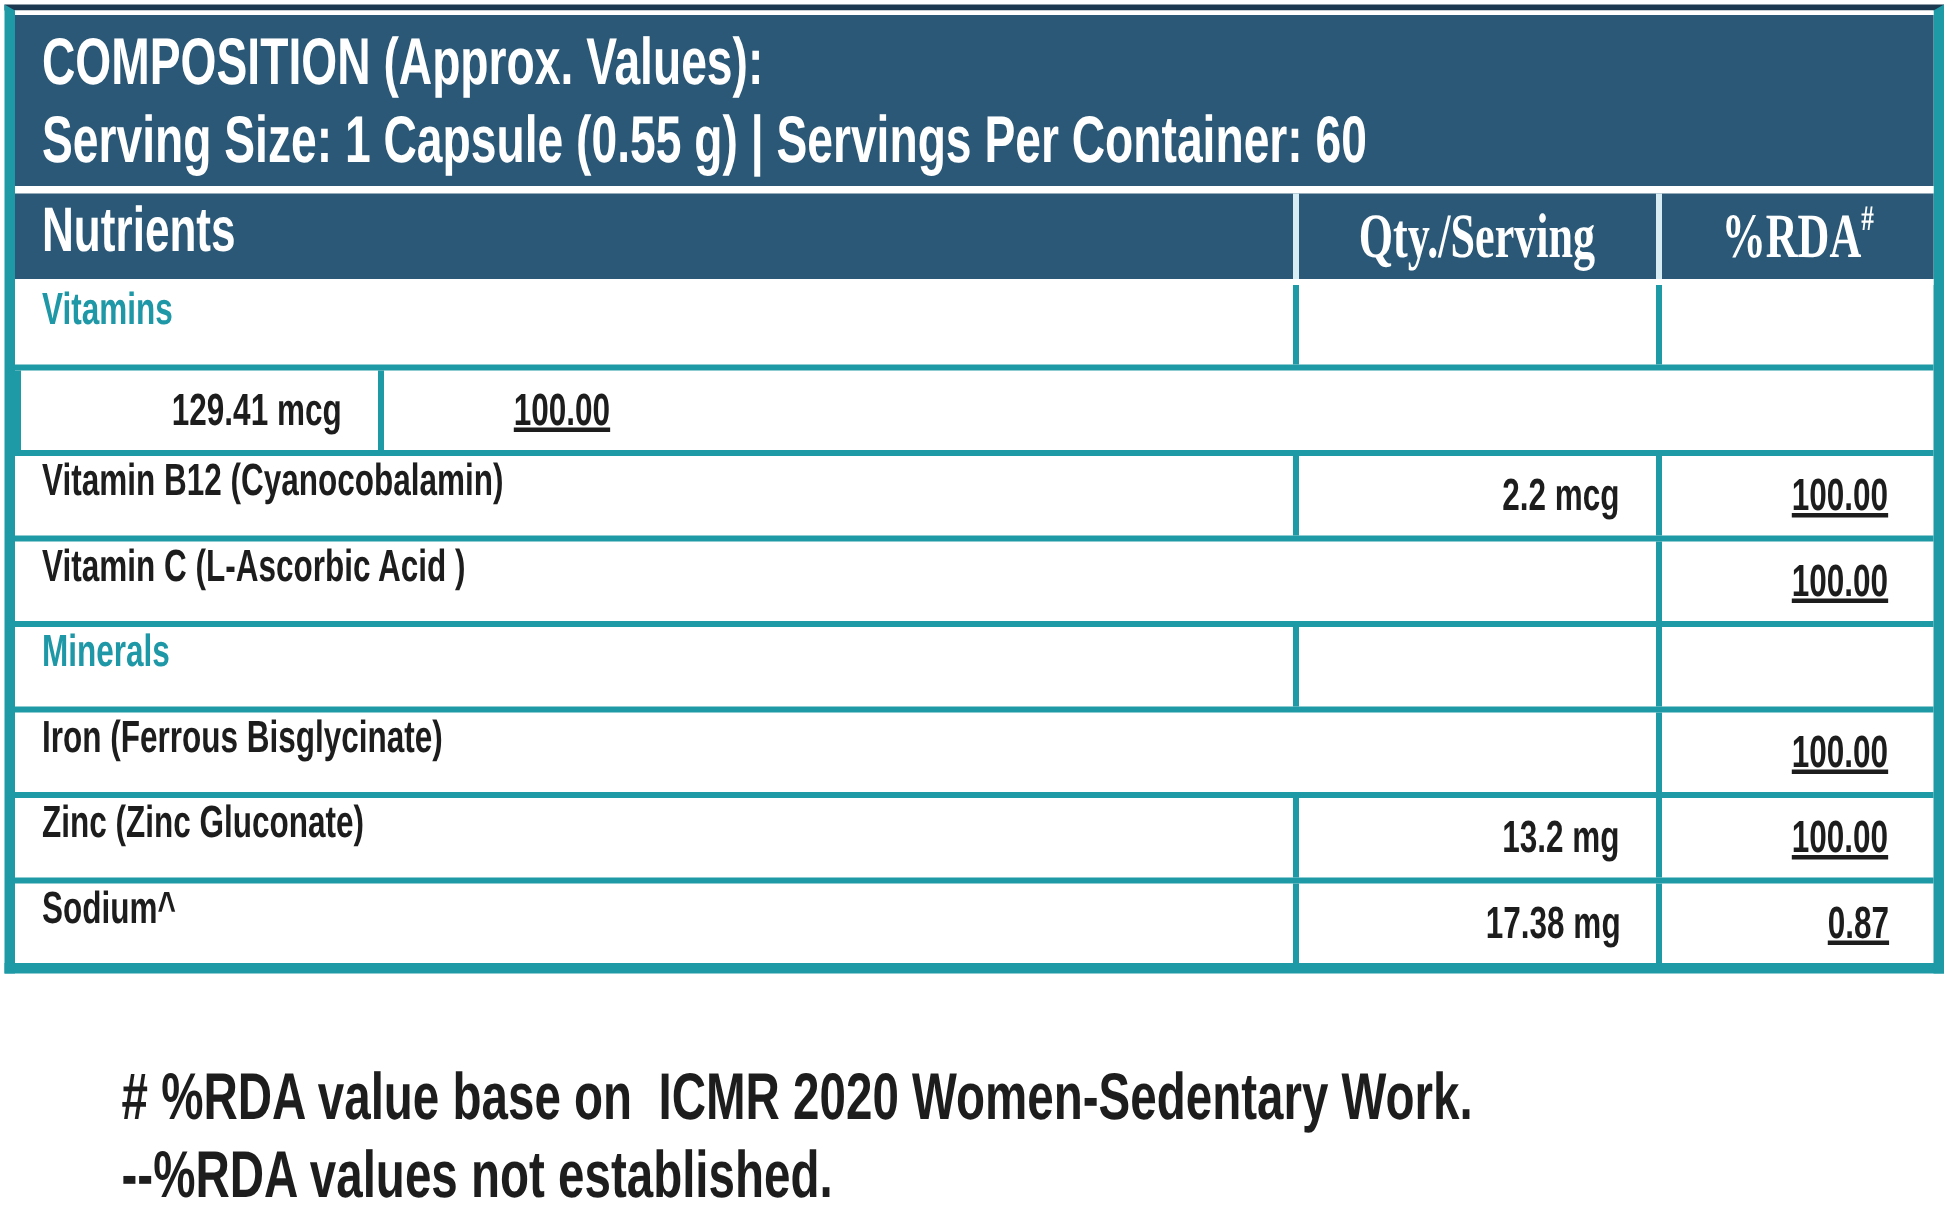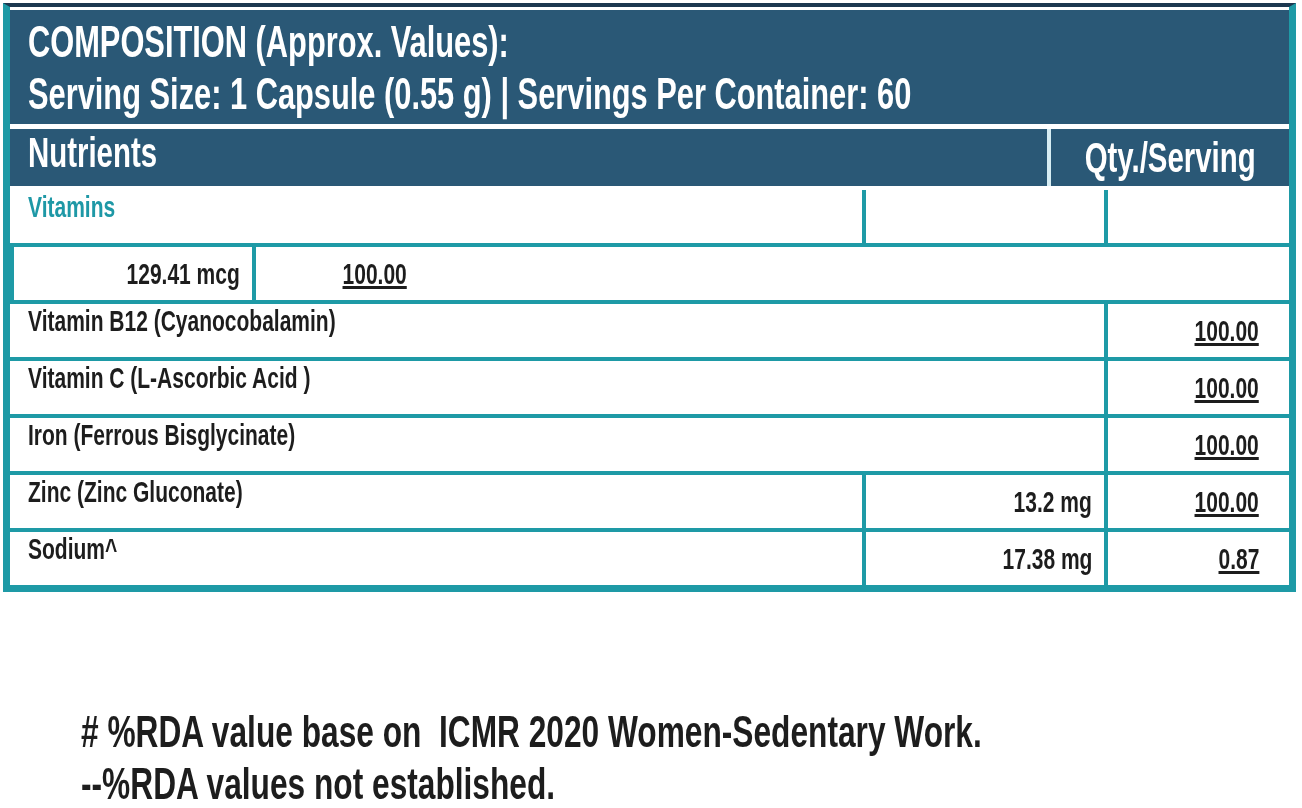--- a/index.html
+++ b/index.html
@@ -25,25 +25,25 @@
   .band-line{height:52px; line-height:52px; font-size:44px; white-space:nowrap;}
   .gap{background:#ffffff;}
   .g1{height:5px;} .g2{height:4px;}
   .colhead{
     display:flex; background:var(--header_bg,#2a5876); height:57px;
     color:var(--header_text,#ffffff); font-size:42px;
   }
   .c1{flex:1; display:flex; min-width:0; padding-left:18px; box-sizing:border-box;}
   .c2{width:242px; box-sizing:border-box; display:flex; align-items:center; justify-content:center; flex:none;}
   .c3{width:185px; box-sizing:border-box; display:flex; align-items:center; justify-content:center; flex:none;}
-  .colhead .c2,.colhead .c3{border-left:4px solid var(--divider_light,#d7edf3);}
+  .colhead .c2,.colhead .c3{border-left:4px solid var(--divider_light,#d7edf3);font-family:Liberation Serif, serif;}
   .body-row{display:flex; height:53px; font-size:30px;}
   .body-row + .body-row{border-top:4px solid var(--border_teal,#1e9aa6);}
   .body-row .c2,.body-row .c3{border-left:4px solid var(--border_teal,#1e9aa6); justify-content:flex-end;}
-  .body-row .c2{padding-right:12px;}
+  .body-row .c2{padding-right:24px;}
   .body-row .c3{padding-right:30px;text-decoration:underline;}
   .section-title{color:var(--section_title,#1e98a6);}
   .cond,.cond-r,.cond-c{display:inline-block; transform:scaleX(0.70); white-space:pre;}
   .cond{transform-origin:0 50%;}
   .cond-r{transform-origin:100% 50%;}
   .cond-c{transform-origin:50% 50%;}
   sup{font-size:24px; line-height:0; vertical-align:18px;}
   .notes{position:absolute; left:8px; top:654px;}
   .note{height:52px; line-height:52px; font-size:44px; white-space:pre;}
   .note .cond{transform:scaleX(0.72);}
@@ -67,20 +67,23 @@
 
     <div class="gap g1"></div>
 
     <div class="colhead">
       <div class="c1">
         <span class="cond">Nutrients</span>
       </div>
       <div class="c2">
         <span class="cond-c">Qty./Serving</span>
       </div>
+      <div class="c3">
+        <span class="cond-c"><span>%RDA</span><sup>#</sup></span>
+      </div>
     </div>
 
     <div class="gap g2"></div>
 
     <div id="tbody">
         <div class="body-row">
           <div class="c1">
             <span class="cond section-title">Vitamins</span>
           </div>
           <div class="c2"></div>
@@ -91,31 +94,41 @@
             <span class="cond-r">129.41 mcg</span>
           </div>
           <div class="c3">
             <span class="cond-r">100.00</span>
           </div>
         </div>
         <div class="body-row">
           <div class="c1">
             <span class="cond">Vitamin B12 (Cyanocobalamin)</span>
           </div>
+          <div class="c2">
+            <span class="cond-r">2.2 mcg</span>
+          </div>
           <div class="c3">
             <span class="cond-r">100.00</span>
           </div>
         </div>
         <div class="body-row">
           <div class="c1">
             <span class="cond">Vitamin C (L-Ascorbic Acid )</span>
           </div>
           <div class="c3">
             <span class="cond-r">100.00</span>
           </div>
+        </div>
+        <div class="body-row">
+          <div class="c1">
+            <span class="cond section-title">Minerals</span>
+          </div>
+          <div class="c2"></div>
+          <div class="c3"></div>
         </div>
         <div class="body-row">
           <div class="c1">
             <span class="cond">Iron (Ferrous Bisglycinate)</span>
           </div>
           <div class="c3">
             <span class="cond-r">100.00</span>
           </div>
         </div>
         <div class="body-row">

